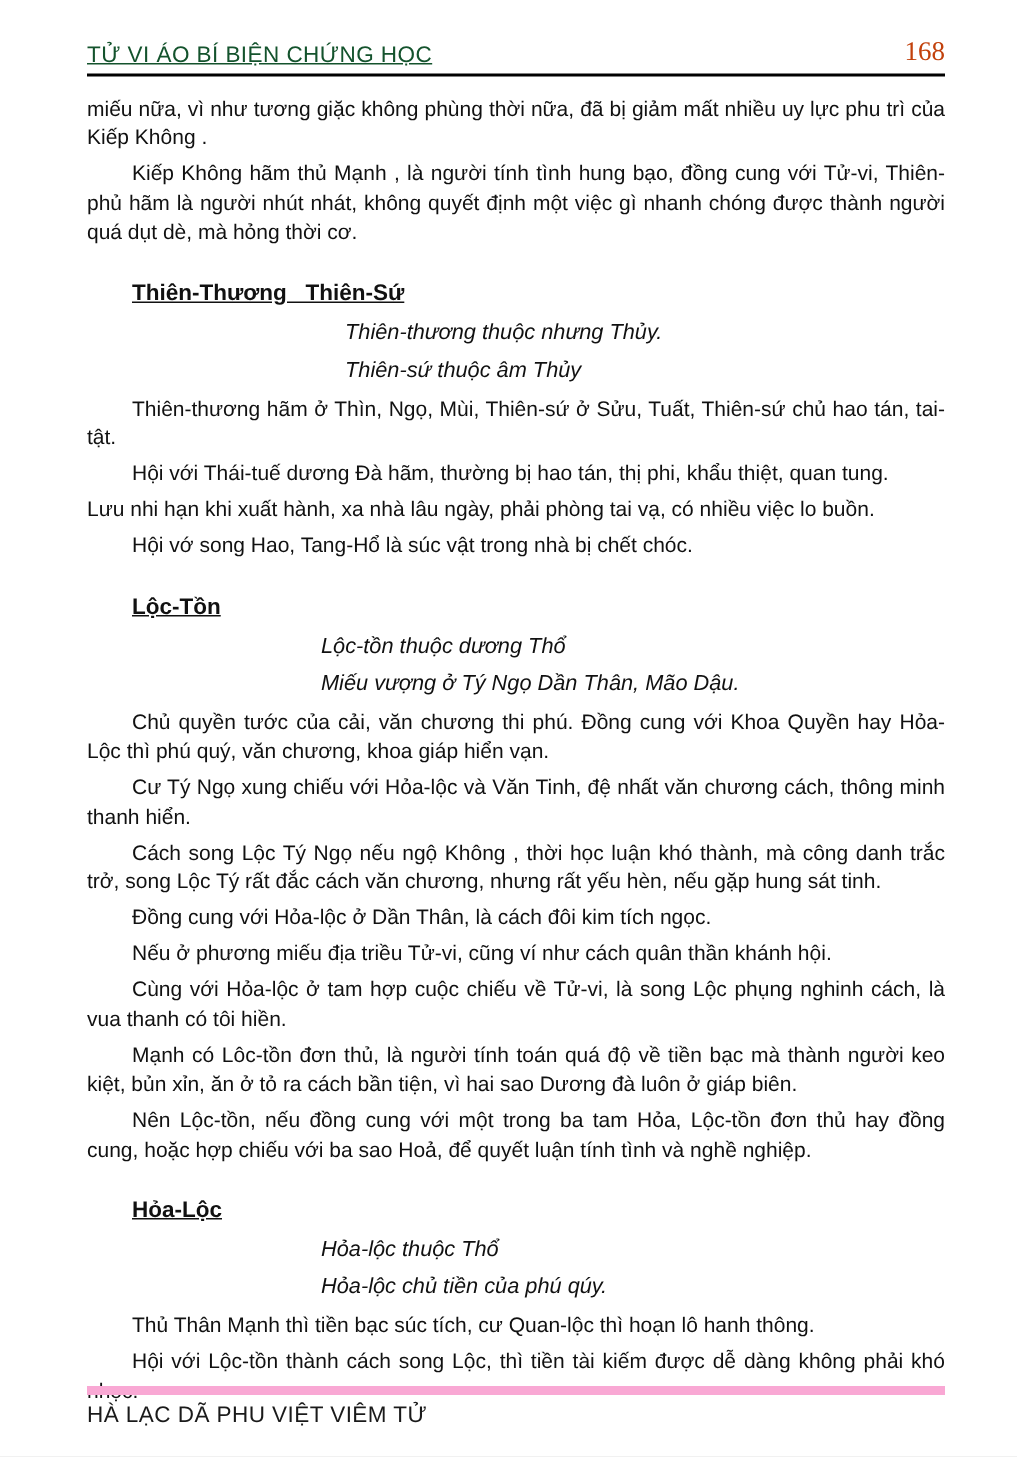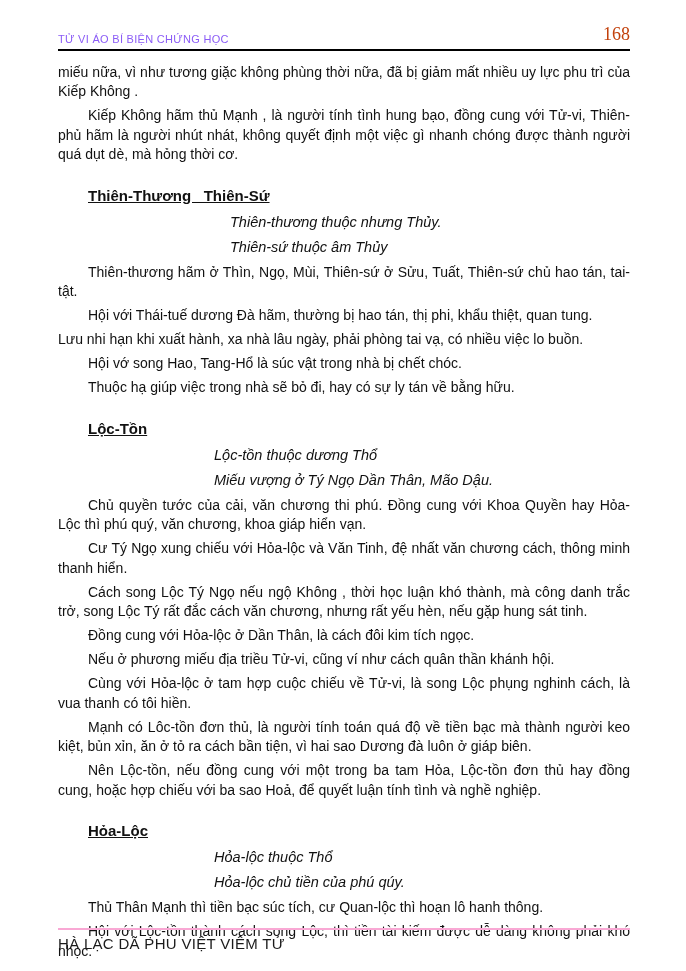--- a/index.html
+++ b/index.html
@@ -20,23 +20,24 @@
     top: 24px;
     left: 58px;
     right: 56px;
     display: flex;
     justify-content: space-between;
     align-items: flex-end;
     border-bottom: 2px solid #000;
     padding-bottom: 4px;
   }
   .header-title {
-    font-size: 11px;
+    font-size: 15px;
     letter-spacing: 0.3px;
-    color: #8b5cf6;
+    color: #14532d;
+    text-decoration: underline;
   }
   .header-page-number {
     font-family: "Liberation Serif", serif;
     font-size: 18px;
     color: #c2410c;
   }
   
   .body-text {
     position: absolute;
     top: 58px;
@@ -65,21 +66,21 @@
     margin: 6px 0;
   }
   .sub-a { margin-left: 172px; }
   .sub-b { margin-left: 156px; }
   
   .footer {
     position: absolute;
     bottom: 18px;
     left: 58px;
     right: 56px;
-    border-top: 2px solid #f9a8d4;
+    border-top: 6px solid #f9a8d4;
     padding-top: 5px;
   }
   .footer-text {
     font-size: 15px;
     letter-spacing: 0.3px;
     color: #1a1a1a;
   }
 </style>
 </head>
 <body>
@@ -95,21 +96,20 @@
     <p class="para noind">miếu nữa, vì như tương giặc không phùng thời nữa, đã bị giảm mất nhiều uy lực phu trì của Kiếp Không .</p>
     <p class="para">Kiếp Không hãm thủ Mạnh , là người tính tình hung bạo, đồng cung với Tử-vi, Thiên-phủ hãm là người nhút nhát, không quyết định một việc gì nhanh chóng được thành người quá dụt dè, mà hỏng thời cơ.</p>
 
     <h2 class="sec">Thiên-Thương   Thiên-Sứ</h2>
     <p class="sub sub-a">Thiên-thương thuộc nhưng Thủy.</p>
     <p class="sub sub-a">Thiên-sứ thuộc âm Thủy</p>
     <p class="para">Thiên-thương hãm ở Thìn, Ngọ, Mùi, Thiên-sứ ở Sửu, Tuất, Thiên-sứ chủ hao tán, tai-tật.</p>
     <p class="para">Hội với Thái-tuế dương Đà hãm, thường bị hao tán, thị phi, khẩu thiệt, quan tung.</p>
     <p class="para noind">Lưu nhi hạn khi xuất hành, xa nhà lâu ngày, phải phòng tai vạ, có nhiều việc lo buồn.</p>
     <p class="para">Hội vớ song Hao, Tang-Hổ là súc vật trong nhà bị chết chóc.</p>
-    <p class="para">Thuộc hạ giúp việc trong nhà sẽ bỏ đi, hay có sự ly tán về bằng hữu.</p>
 
     <h2 class="sec">Lộc-Tồn</h2>
     <p class="sub sub-b">Lộc-tồn thuộc dương Thổ</p>
     <p class="sub sub-b">Miếu vượng ở Tý Ngọ Dần Thân, Mão Dậu.</p>
     <p class="para">Chủ quyền tước của cải, văn chương thi phú. Đồng cung với Khoa Quyền hay Hỏa-Lộc thì phú quý, văn chương, khoa giáp hiển vạn.</p>
     <p class="para">Cư Tý Ngọ xung chiếu với Hỏa-lộc và Văn Tinh, đệ nhất văn chương cách, thông minh thanh hiển.</p>
     <p class="para">Cách song Lộc Tý Ngọ nếu ngộ Không , thời học luận khó thành, mà công danh trắc trở, song Lộc Tý rất đắc cách văn chương, nhưng rất yếu hèn, nếu gặp hung sát tinh.</p>
     <p class="para">Đồng cung với Hỏa-lộc ở Dần Thân, là cách đôi kim tích ngọc.</p>
     <p class="para">Nếu ở phương miếu địa triều Tử-vi, cũng ví như cách quân thần khánh hội.</p>
     <p class="para">Cùng với Hỏa-lộc ở tam hợp cuộc chiếu về Tử-vi, là song Lộc phụng nghinh cách, là vua thanh có tôi hiền.</p>

